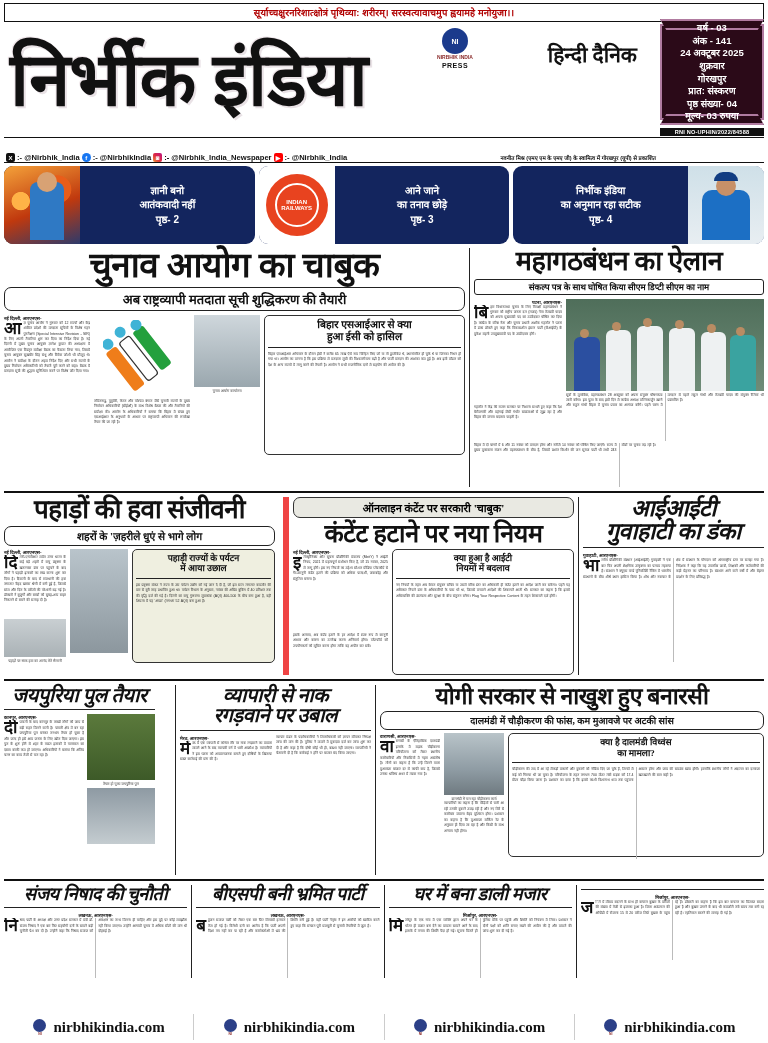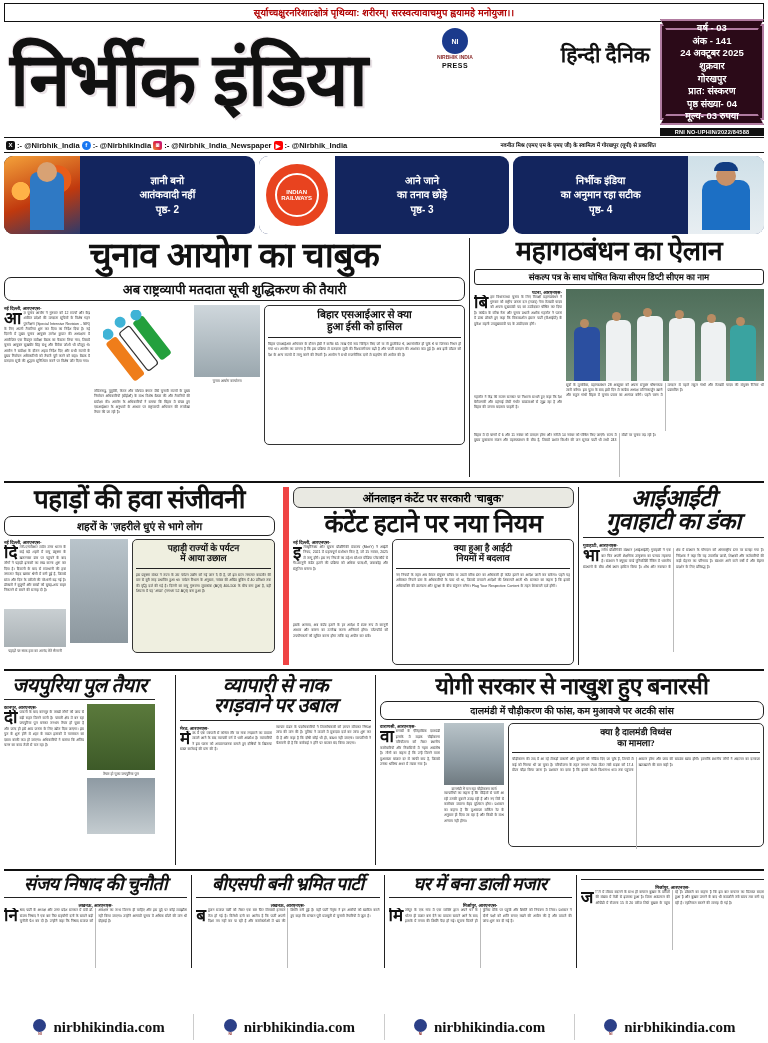--- a/index.html
+++ b/index.html
@@ -30,21 +30,21 @@
   .mast-press{
     position:absolute; left:428px; top:4px; width:46px; text-align:center;
   }
   .press-badge{
     width:26px;height:26px;border-radius:50%;background:#1b3a8c;margin:0 auto;
     display:flex;align-items:center;justify-content:center;color:#fff;font-size:7px;font-weight:700;
   }
   .press-sub{font-size:5px;color:#8b2b2b;font-weight:700;margin-top:1px;line-height:1.1}
   .press-word{font-size:7px;font-weight:700;color:#111;margin-top:1px;letter-spacing:.5px}
   .mast-hindi-daily{
-    position:absolute; right:6px; top:16px; font-family:"Liberation Serif",serif;
+    position:absolute; right:19px; top:16px; font-family:"Liberation Serif",serif;
     font-weight:700; font-size:21px; color:#111;
   }
   .mast-right{
     width:104px; flex:0 0 104px; margin-left:4px; position:relative;
   }
   .infobox{
     background:#2b0a18; color:#fff; border:2px solid #b07ba0; height:96px;
     display:flex;flex-direction:column;align-items:center;justify-content:center;gap:1px;
     padding:3px 2px; position:relative;
   }
@@ -53,22 +53,22 @@
     border:2px solid #b07ba0;
   }
   .infobox::before{ top:-7px; clip-path:polygon(6% 100%,0 0,100% 0,94% 100%); }
   .infobox::after{ bottom:-7px; clip-path:polygon(0 100%,6% 0,94% 0,100% 100%); }
   .infobox div{ font-size:9.5px; font-weight:700; line-height:1.22; white-space:nowrap; z-index:2;}
   .rni{ background:#111;color:#fff;font-size:5.6px;font-weight:700;text-align:center;
         padding:1px 0;margin-top:8px;letter-spacing:.2px;}
 
   
   .social-bar{
-    display:flex; align-items:center; border-top:1px solid #111; border-bottom:1px solid #111;
-    height:16px; margin-top:1px; font-size:7.6px; font-weight:700; color:#111;
+    display:flex; align-items:flex-end; border-top:1px solid #111; border-bottom:1px solid #111;
+    height:26px; margin-top:1px; font-size:7.6px; font-weight:700; color:#111;
   }
   .social-bar .handles{ display:flex; align-items:center; gap:2px; padding-left:2px; flex:0 0 auto;}
   .sicon{ width:9px;height:9px;border-radius:2px;display:inline-flex;align-items:center;
           justify-content:center;color:#fff;font-size:6px;font-weight:700;}
   .si-x{background:#111}
   .si-fb{background:#1877f2;border-radius:50%}
   .si-ig{background:linear-gradient(45deg,#f09433,#dc2743,#bc1888);}
   .si-yt{background:#ff0000}
   .pubinfo{ flex:1 1 auto; text-align:right; font-size:5.6px; padding-right:108px; color:#111;}
 

